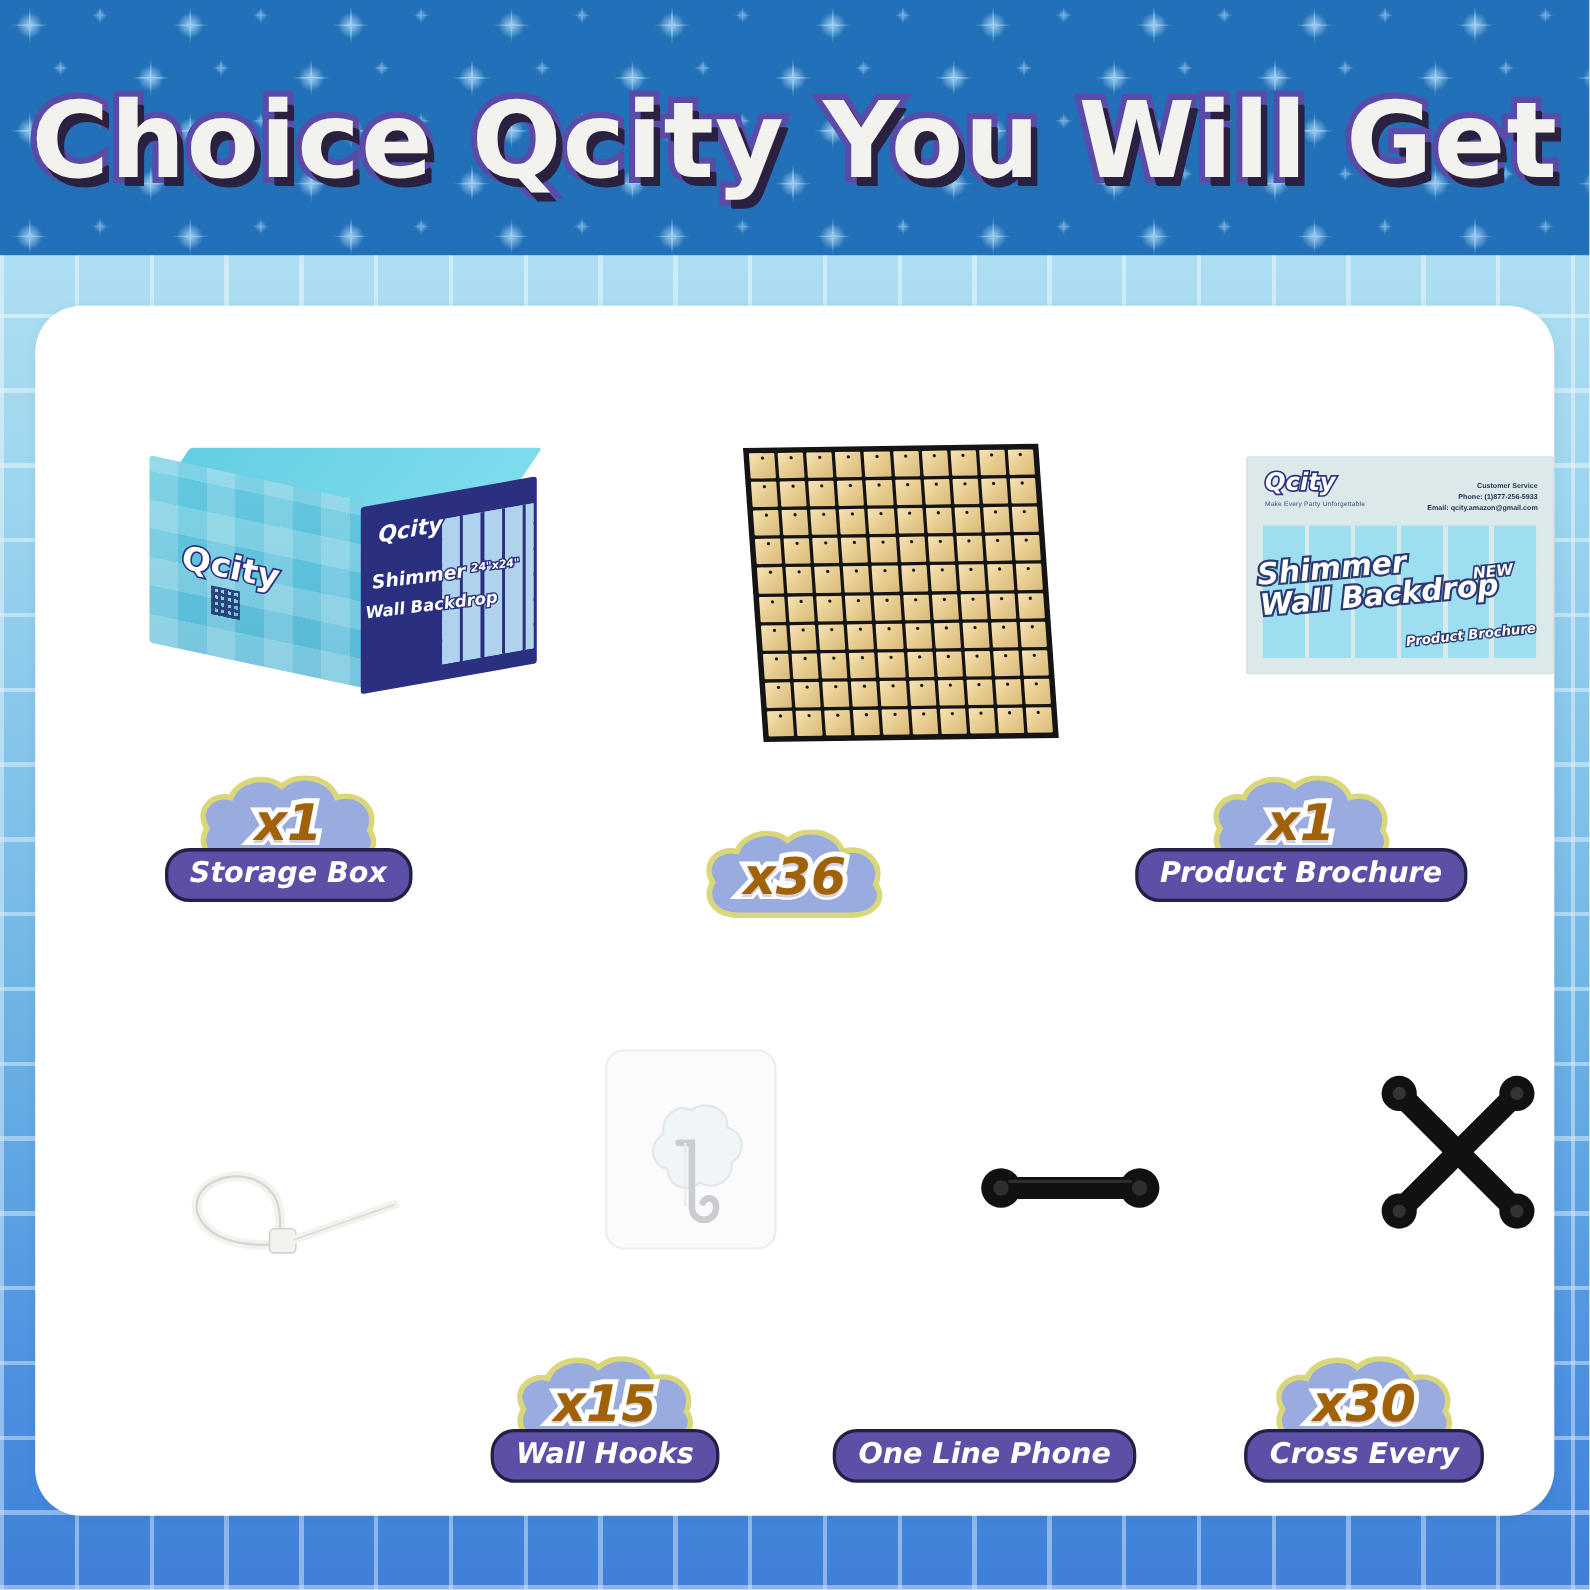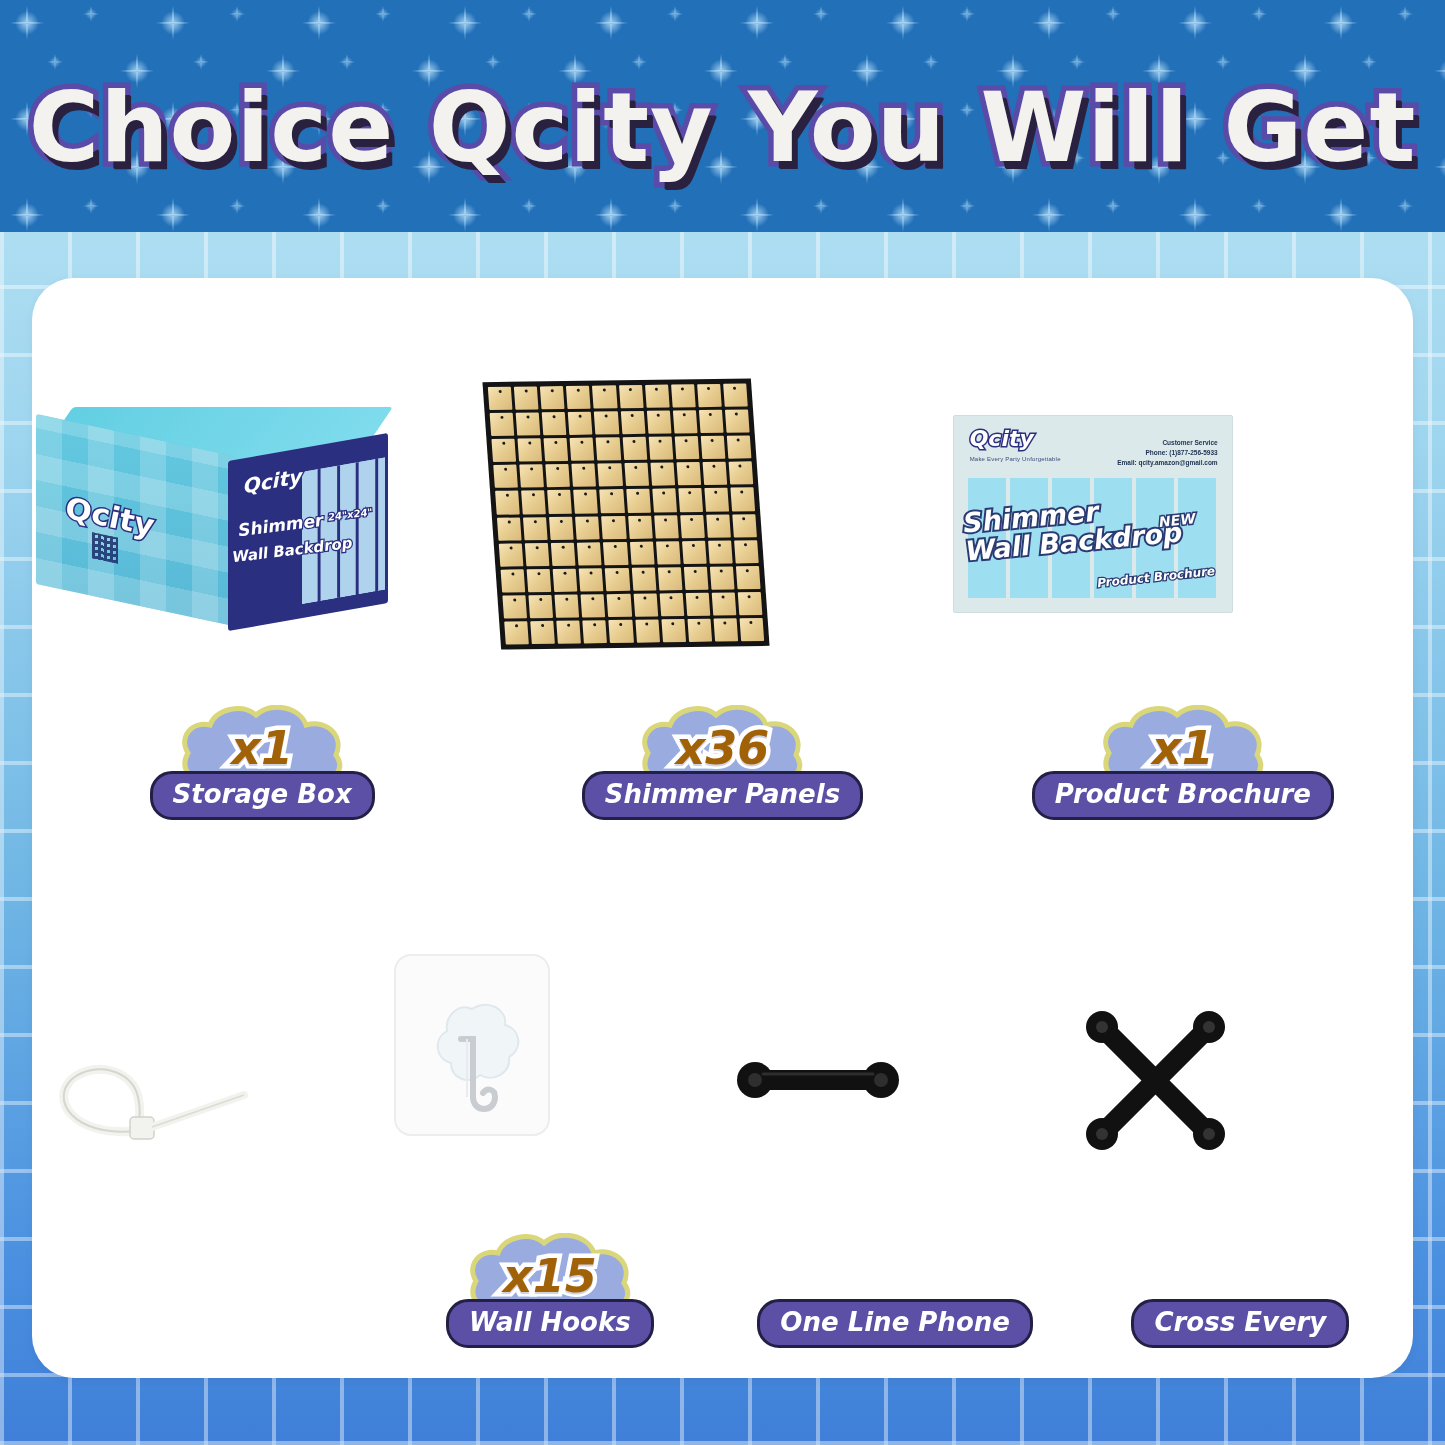--- a/index.html
+++ b/index.html
@@ -90,21 +90,21 @@
 
   .cell{
     flex:1 1 0;
     display:flex;flex-direction:column;
     align-items:center;justify-content:flex-end;
     position:relative;
   }
   .art{
     flex:1 1 auto;
     width:100%;
-    display:flex;align-items:center;justify-content:flex-start;
+    display:flex;align-items:center;justify-content:flex-end;
     position:relative;
   }
 
   
   .badge{
     position:relative;
     display:flex;flex-direction:column;align-items:center;
     margin-top:6px;
   }
   .cloud{
@@ -540,21 +540,20 @@
             <div class="sq"></div>
           </div>
       </div>
       <div class="badge">
         <div class="cloud">
           <svg class="cloud-shape" viewBox="0 0 172 86">
             <path d="M36 78 C12 78 4 62 12 48 C2 32 16 16 34 20 C40 4 66 -2 80 10 C96 -4 124 2 130 20 C152 14 168 32 160 50 C170 64 158 78 138 78 Z" fill="#9aabe0" stroke="#d9d77a" stroke-width="5"></path>
           </svg>
           <span class="cloud-qty">x36</span>
         </div>
-        <div class="pill">Shimmer Panels</div>
       </div>
     </div>
 
     <div class="cell">
       <div class="art">
         <div class="brochure">
           <div class="br-grid"></div>
           <div class="br-logo">Qcity</div>
           <div class="br-tag">Make Every Party Unforgettable</div>
           <div class="br-cs">
@@ -646,17 +645,23 @@
           <circle cx="141" cy="34" r="16" fill="#111111"></circle>
           <circle cx="34" cy="141" r="16" fill="#111111"></circle>
           <circle cx="141" cy="141" r="16" fill="#111111"></circle>
           <circle cx="34" cy="34" r="6" fill="#333"></circle>
           <circle cx="141" cy="34" r="6" fill="#333"></circle>
           <circle cx="34" cy="141" r="6" fill="#333"></circle>
           <circle cx="141" cy="141" r="6" fill="#333"></circle>
         </svg>
       </div>
       <div class="badge">
+        <div class="cloud">
+          <svg class="cloud-shape" viewBox="0 0 172 86">
+            <path d="M36 78 C12 78 4 62 12 48 C2 32 16 16 34 20 C40 4 66 -2 80 10 C96 -4 124 2 130 20 C152 14 168 32 160 50 C170 64 158 78 138 78 Z" fill="#9aabe0" stroke="#d9d77a" stroke-width="5"></path>
+          </svg>
+          <span class="cloud-qty">x30</span>
+        </div>
         <div class="pill">Cross Every</div>
       </div>
     </div>
   </div>
 </div>
 
 </body></html>

